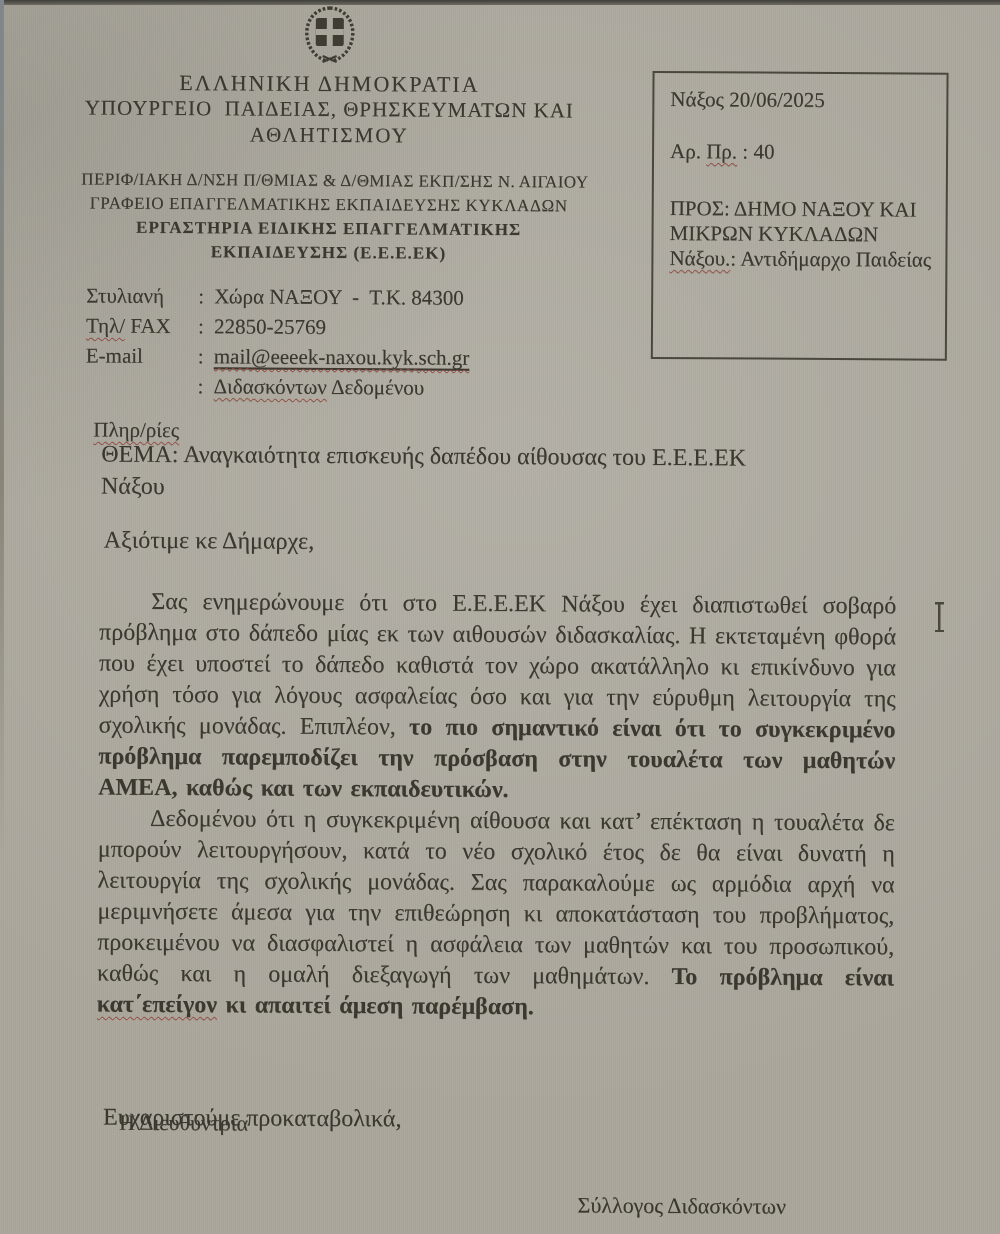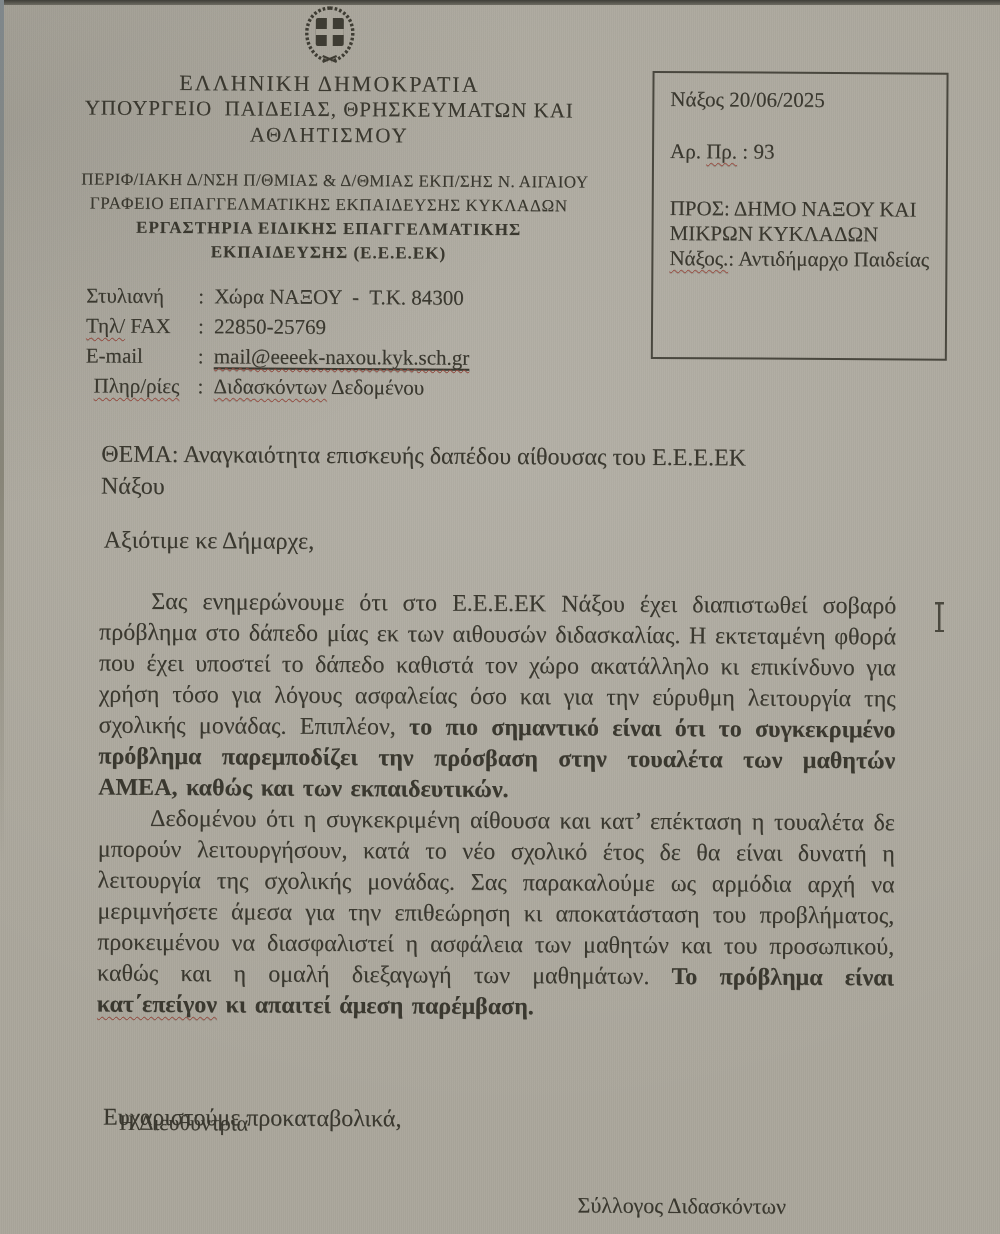--- a/index.html
+++ b/index.html
@@ -25,21 +25,21 @@
   .lh-min1{position:absolute;left:0;top:98px;width:100%;font-size:21px;letter-spacing:1px;white-space:pre-wrap;}
   .lh-min2{position:absolute;left:0;top:124px;width:100%;font-size:21px;letter-spacing:2px;}
   .lh-d1{position:absolute;left:-14px;top:172px;width:660px;font-size:17px;letter-spacing:.4px;}
   .lh-d2{position:absolute;left:0;top:196px;width:100%;font-size:17px;letter-spacing:.6px;}
   .lh-d3{position:absolute;left:0;top:220px;width:100%;font-size:17px;font-weight:700;letter-spacing:1px;}
   .lh-d4{position:absolute;left:0;top:244px;width:100%;font-size:17px;font-weight:700;letter-spacing:1px;}
 
   
   .contact{position:absolute;left:88px;top:283px;font-size:21px;line-height:30px;
            display:grid;grid-template-columns:112px 16px auto;}
-  .contact .ind{padding-left:8px;}
+  .contact .ind{padding-left:8px;margin-top:44px;}
   .pre{white-space:pre-wrap;}
 
   
   .sq{text-decoration:underline;text-decoration-style:wavy;text-decoration-color:#9c4a3f;
       text-decoration-thickness:1px;text-underline-offset:4px;text-decoration-skip-ink:none;}
   .email-link{color:inherit;text-decoration:underline;text-decoration-thickness:1.5px;
       text-underline-offset:4px;text-decoration-skip-ink:none;}
 
   
   .ibox{position:absolute;left:653px;top:70px;width:296px;height:288px;box-sizing:border-box;
@@ -110,23 +110,23 @@
       <div>:</div>
       <div><span class="email-link"><span class="sq">mail@eeeek-naxou.kyk.sch.gr</span></span></div>
 
       <div class="ind"><span class="sq">Πληρ/ρίες</span></div>
       <div>:</div>
       <div><span class="sq">Διδασκόντων</span><span> Δεδομένου</span></div>
     </div>
 
     <div class="ibox">
       <div class="date">Νάξος 20/06/2025</div>
-      <div class="proto"><span>Αρ. </span><span class="sq">Πρ.</span><span> : 93</span></div>
+      <div class="proto"><span>Αρ. </span><span class="sq">Πρ.</span><span> : 40</span></div>
       <div>ΠΡΟΣ: ΔΗΜΟ ΝΑΞΟΥ ΚΑΙ ΜΙΚΡΩΝ ΚΥΚΛΑΔΩΝ</div>
-      <div><span class="sq">Νάξος.</span><span>: Αντιδήμαρχο Παιδείας</span></div>
+      <div><span class="sq">Νάξου.</span><span>: Αντιδήμαρχο Παιδείας</span></div>
     </div>
 
     <div class="subject">ΘΕΜΑ: Αναγκαιότητα επισκευής δαπέδου αίθουσας του Ε.Ε.Ε.ΕΚ Νάξου</div>
     <div class="greeting">Αξιότιμε κε Δήμαρχε,</div>
 
     <div class="body">
         <p><span>Σας ενημερώνουμε ότι στο Ε.Ε.Ε.ΕΚ Νάξου έχει διαπιστωθεί σοβαρό πρόβλημα στο δάπεδο μίας εκ των αιθουσών διδασκαλίας. Η εκτεταμένη φθορά που έχει υποστεί το δάπεδο καθιστά τον χώρο ακατάλληλο κι επικίνδυνο για χρήση τόσο για λόγους ασφαλείας όσο και για την εύρυθμη λειτουργία της σχολικής μονάδας. Επιπλέον, </span><span class="b">το πιο σημαντικό είναι ότι το συγκεκριμένο πρόβλημα παρεμποδίζει την πρόσβαση στην τουαλέτα των μαθητών ΑΜΕΑ, καθώς και των εκπαιδευτικών.</span></p>
         <p><span>Δεδομένου ότι η συγκεκριμένη αίθουσα και κατ’ επέκταση η τουαλέτα δε μπορούν λειτουργήσουν, κατά το νέο σχολικό έτος δε θα είναι δυνατή η λειτουργία της σχολικής μονάδας. Σας παρακαλούμε ως αρμόδια αρχή να μεριμνήσετε άμεσα για την επιθεώρηση κι αποκατάσταση του προβλήματος, προκειμένου να διασφαλιστεί η ασφάλεια των μαθητών και του προσωπικού, καθώς και η ομαλή διεξαγωγή των μαθημάτων. </span><span class="b">Το πρόβλημα είναι </span><span class="b sq">κατ΄επείγον</span><span class="b"> κι απαιτεί άμεση παρέμβαση.</span></p>
       </div>
 

